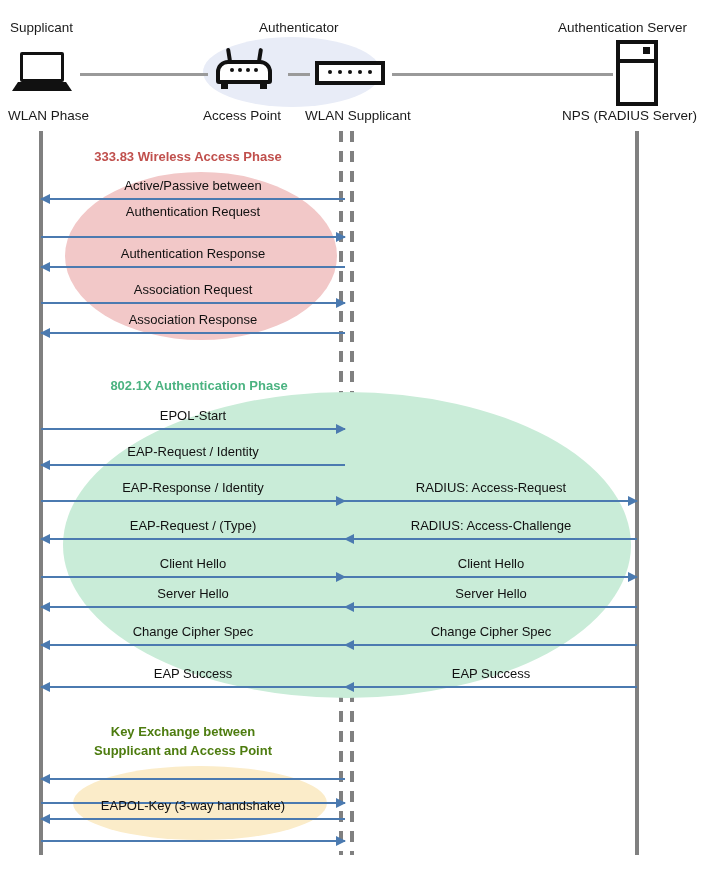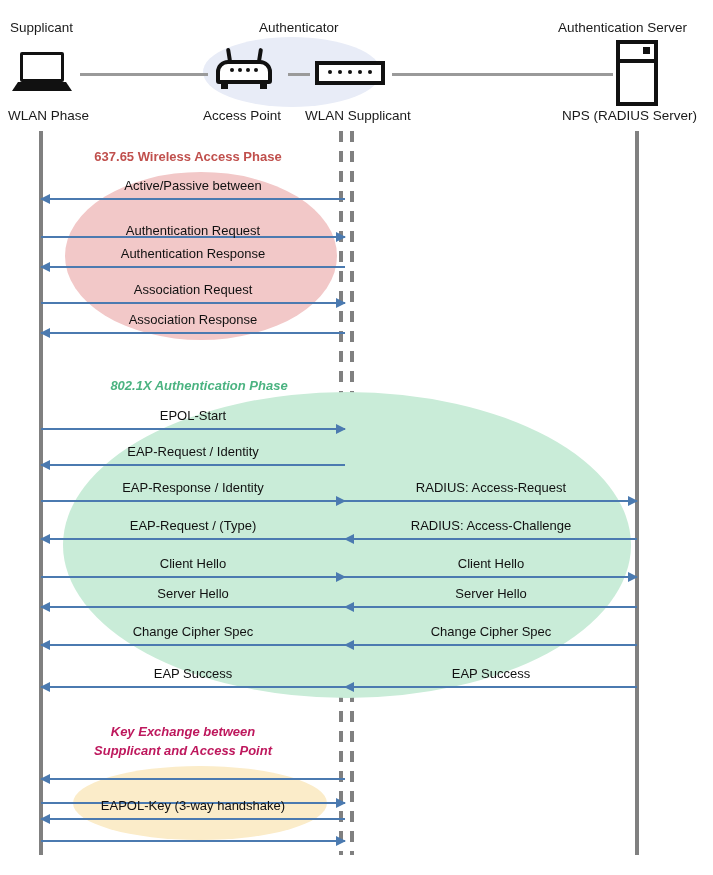--- a/index.html
+++ b/index.html
@@ -124,36 +124,36 @@
 
   <div class="lifeline" style="left:39px;top:131px;height:724px;"></div>
   <div class="lifeline-dashed" style="left:339px;top:131px;height:724px;"></div>
   <div class="lifeline-dashed" style="left:350px;top:131px;height:724px;"></div>
   <div class="lifeline" style="left:635px;top:131px;height:724px;"></div>
 
   <div class="blob" style="left:65px;top:172px;width:272px;height:168px;background:#f2c8c8;"></div>
   <div class="blob" style="left:63px;top:392px;width:568px;height:306px;background:#c9ecd8;"></div>
   <div class="blob" style="left:73px;top:766px;width:254px;height:74px;background:#fbecc9;"></div>
 
-  <div class="phase-label" style="left:88px;top:147px;width:200px;color:#c0504d;">637.65 Wireless Access Phase</div>
-
-  <div class="phase-label" style="left:103px;top:376px;width:192px;color:#4bb381;font-style:italic;">802.1X Authentication Phase</div>
-
-  <div class="phase-label" style="left:88px;top:722px;width:190px;color:#be185d;font-style:italic;">
+  <div class="phase-label" style="left:88px;top:147px;width:200px;color:#c0504d;">333.83 Wireless Access Phase</div>
+
+  <div class="phase-label" style="left:103px;top:376px;width:192px;color:#4bb381;">802.1X Authentication Phase</div>
+
+  <div class="phase-label" style="left:88px;top:722px;width:190px;color:#4d7c0f;">
     <div>Key Exchange between</div>
     <div>Supplicant and Access Point</div>
   </div>
 
   <div id="arrows">
       <div class="msg-line" style="left: 41px; top: 198px; width: 304px;"></div>
       <div class="arrow-head left" style="top: 193.5px; left: 40px;"></div>
       <div class="msg-label" style="left: 41px; width: 304px; top: 178px;">Active/Passive between</div>
       <div class="msg-line" style="left: 41px; top: 236px; width: 304px;"></div>
       <div class="arrow-head right" style="top: 231.5px; left: 336px;"></div>
-      <div class="msg-label" style="left: 41px; width: 304px; top: 223px;">Authentication Request</div>
+      <div class="msg-label" style="left: 41px; width: 304px; top: 204px;">Authentication Request</div>
       <div class="msg-line" style="left: 41px; top: 266px; width: 304px;"></div>
       <div class="arrow-head left" style="top: 261.5px; left: 40px;"></div>
       <div class="msg-label" style="left: 41px; width: 304px; top: 246px;">Authentication Response</div>
       <div class="msg-line" style="left: 41px; top: 302px; width: 304px;"></div>
       <div class="arrow-head right" style="top: 297.5px; left: 336px;"></div>
       <div class="msg-label" style="left: 41px; width: 304px; top: 282px; text-align: center;">Association Request</div>
       <div class="msg-line" style="left: 41px; top: 332px; width: 304px;"></div>
       <div class="arrow-head left" style="top: 327.5px; left: 40px;"></div>
       <div class="msg-label" style="left: 41px; width: 304px; top: 312px;">Association Response</div>
       <div class="msg-line" style="left: 41px; top: 428px; width: 304px;"></div>

